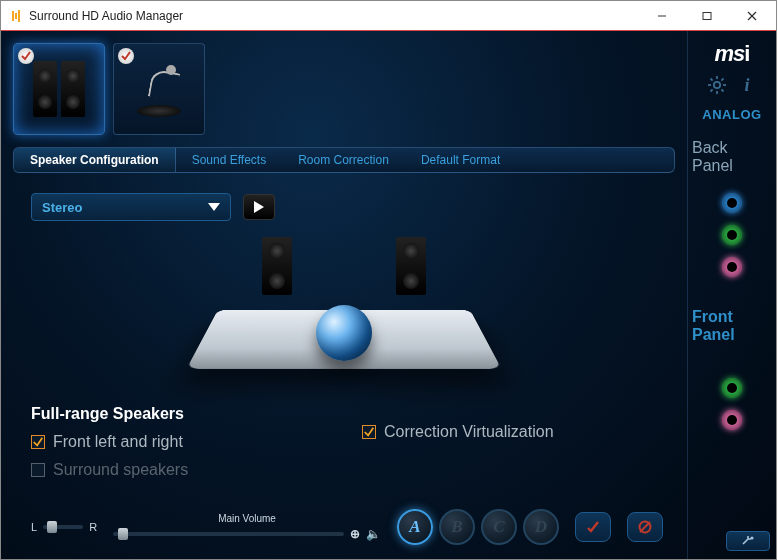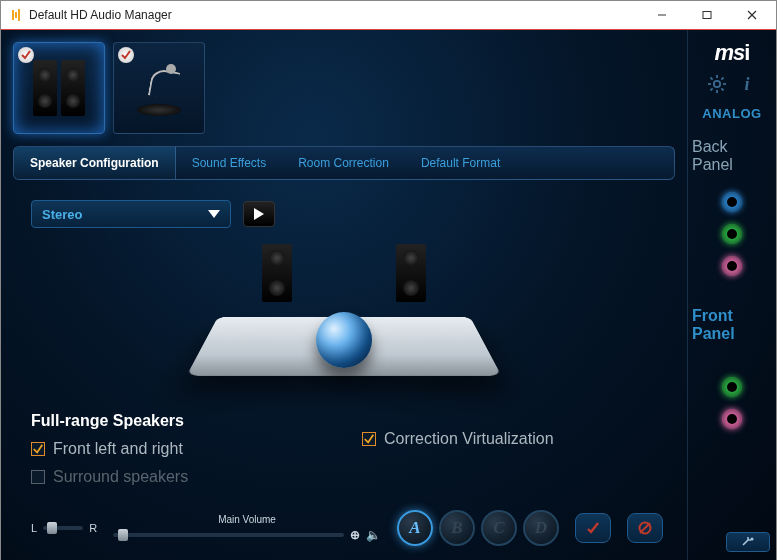--- a/index.html
+++ b/index.html
@@ -22,21 +22,21 @@
 .devcheck svg { width:12px; height:12px; }
 .spk-pair { display:flex; gap:4px; }
 .spk { width:24px; height:56px; background:linear-gradient(#222,#000); border-radius:2px; position:relative; }
 .spk::before, .spk::after { content:""; position:absolute; left:50%; transform:translateX(-50%); width:14px; height:14px; border-radius:50%; background:radial-gradient(#444,#000); }
 .spk::before { top:8px; } .spk::after { bottom:8px; }
 .mic { width:38px; height:56px; position:relative; }
 .mic-stem { position:absolute; bottom:18px; left:10px; width:28px; height:28px; border-left:2px solid #bbb; border-top:2px solid #bbb; border-radius:50% 0 0 0; transform:rotate(10deg); }
 .mic-base { position:absolute; bottom:0; left:50%; transform:translateX(-50%); width:44px; height:12px; background:radial-gradient(#333,#000); border-radius:50%; }
 .mic-head { position:absolute; top:4px; right:2px; width:10px; height:10px; background:#aaa; border-radius:50%; }
 
-.tabs { margin-top:12px; height:34px; background:linear-gradient(#0d2c4e,#061a30); border:1px solid rgba(90,150,210,.4); border-radius:6px; display:flex; align-items:center; overflow:hidden; }
+.tabs { margin-top:12px; height:26px; background:linear-gradient(#0d2c4e,#061a30); border:1px solid rgba(90,150,210,.4); border-radius:6px; display:flex; align-items:center; overflow:hidden; }
 .tab { padding:0 16px; height:100%; display:flex; align-items:center; font-size:12px; color:#3aa0dd; cursor:pointer; white-space:nowrap; }
 .tab.active { color:#fff; font-weight:bold; background:linear-gradient(#134067,#081f36); border-right:1px solid rgba(90,150,210,.4); }
 
 .cfgrow { display:flex; align-items:center; gap:12px; margin-top:20px; padding-left:18px; }
 .dropdown { width:200px; height:28px; background:linear-gradient(#0e3558,#07223c); border:1px solid #1e5a8e; border-radius:4px; display:flex; align-items:center; justify-content:space-between; padding:0 10px; color:#49b0e8; font-size:13px; font-weight:bold; cursor:pointer; }
 .dropdown .tri { width:0; height:0; border-left:6px solid transparent; border-right:6px solid transparent; border-top:8px solid #fff; }
 .playbtn { width:32px; height:26px; background:linear-gradient(#222,#000); border:1px solid #333; border-radius:4px; display:flex; align-items:center; justify-content:center; cursor:pointer; }
 .playbtn .pt { width:0; height:0; border-left:10px solid #fff; border-top:6px solid transparent; border-bottom:6px solid transparent; }
 
 .stage-wrap { display:flex; justify-content:center; margin-top:10px; }
@@ -96,21 +96,21 @@
 <div class="window">
 
   <div class="titlebar">
     <span class="icon">
       <svg viewBox="0 0 14 14">
           <rect x="3" y="2" width="2" height="10" fill="#f4a522"></rect>
           <rect x="6" y="4" width="2" height="6" fill="#f4a522"></rect>
           <rect x="9" y="1" width="2" height="12" fill="#f4a522"></rect>
         </svg>
     </span>
-    <span>Default HD Audio Manager</span>
+    <span>Surround HD Audio Manager</span>
     <div class="tb-spacer"></div>
     <div class="tb-btn">
         <svg width="10" height="10">
           <line x1="1" y1="5" x2="9" y2="5" stroke="currentColor" stroke-width="1"></line>
         </svg>
       </div>
     <div class="tb-btn">
         <svg width="10" height="10">
           <rect x="1" y="1.5" width="8" height="7" fill="none" stroke="currentColor" stroke-width="1"></rect>
         </svg>

